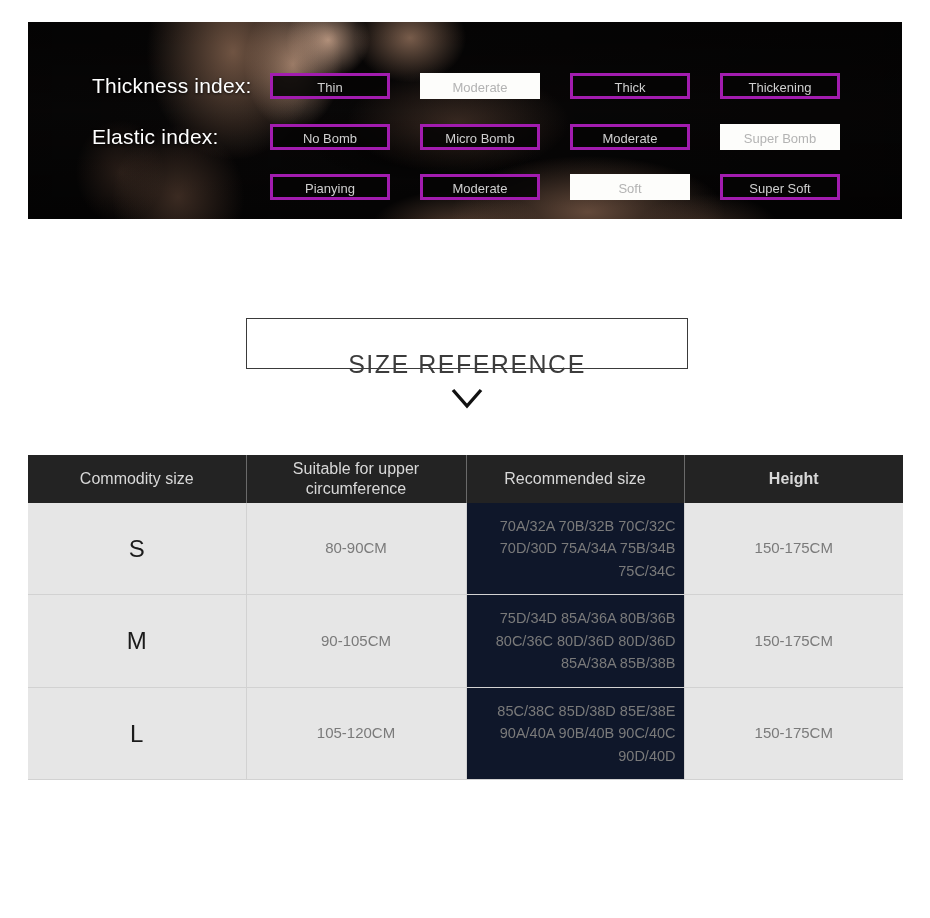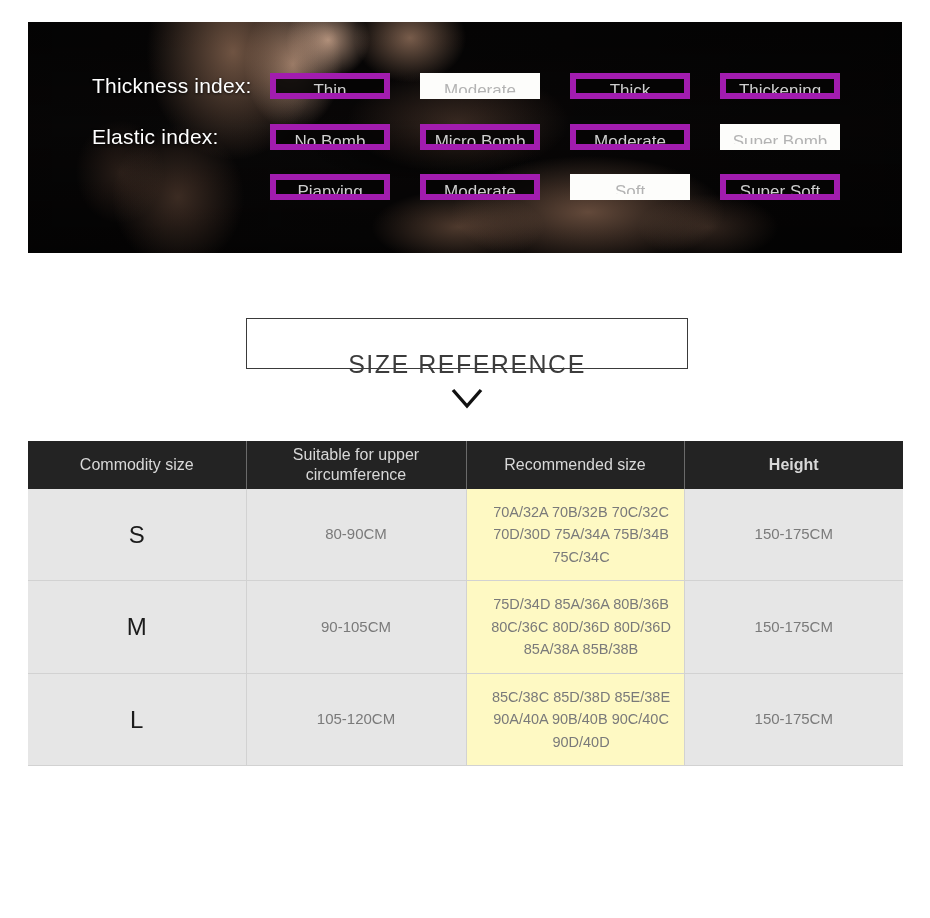--- a/index.html
+++ b/index.html
@@ -12,21 +12,21 @@
     overflow: hidden;
     position: relative;
   }
 
   
   .banner {
     position: absolute;
     left: 28px;
     top: 22px;
     width: 874px;
-    height: 231px;
+    height: 197px;
     overflow: hidden;
     background: #0a0807;
   }
   .banner-photo {
     position: absolute;
     inset: 0;
     background-color: #0b0909;
     background-image:
       
       radial-gradient(ellipse 120px 150px at 205px 30px, rgba(176,132,104,0.62), rgba(0,0,0,0) 72%),
@@ -77,22 +77,22 @@
     text-shadow: 0 1px 3px rgba(0,0,0,0.85);
   }
 
   .idx-btn {
     position: absolute;
     top: 0;
     width: 120px;
     height: 26px;
     line-height: 24px;
     text-align: center;
-    font-size: 17px;
-    border: 6px solid #a21caf;
+    font-size: 13px;
+    border: 3px solid #a21caf;
     color: #cfcfcf;
     background: rgba(6,5,5,0.88);
     white-space: nowrap;
     overflow: hidden;
   }
   .idx-btn.c0 { left: 242px; }
   .idx-btn.c1 { left: 392px; }
   .idx-btn.c2 { left: 542px; }
   .idx-btn.c3 { left: 692px; }
 
@@ -127,21 +127,21 @@
     left: 449px;
     top: 386px;
     width: 36px;
     height: 26px;
   }
 
   
   .size-table {
     position: absolute;
     left: 28px;
-    top: 441px;
+    top: 455px;
     width: 875px;
     border-collapse: collapse;
     table-layout: fixed;
   }
   .size-table th {
     background: #232323;
     color: #d8d8d8;
     font-weight: 400;
     font-size: 16px;
     height: 48px;
@@ -163,22 +163,22 @@
     border-bottom: 1px solid #d2d2d2;
     line-height: 1.5;
   }
   .size-table td:last-child { border-right: none; }
 
   .size-table td.size-cell {
     color: #1b1b1b;
     font-size: 24px;
   }
   .size-table td.rec-cell {
-    background: #fef9c3;
-    text-align: center;
+    background: #0f172a;
+    text-align: right;
     padding-left: 20px;
     font-size: 14.5px;
     line-height: 1.55;
   }
 
   .col-commodity { width: 218px; }
   .col-upper     { width: 220px; }
   .col-rec       { width: 218px; }
   .col-height    { width: 219px; }
 </style>

